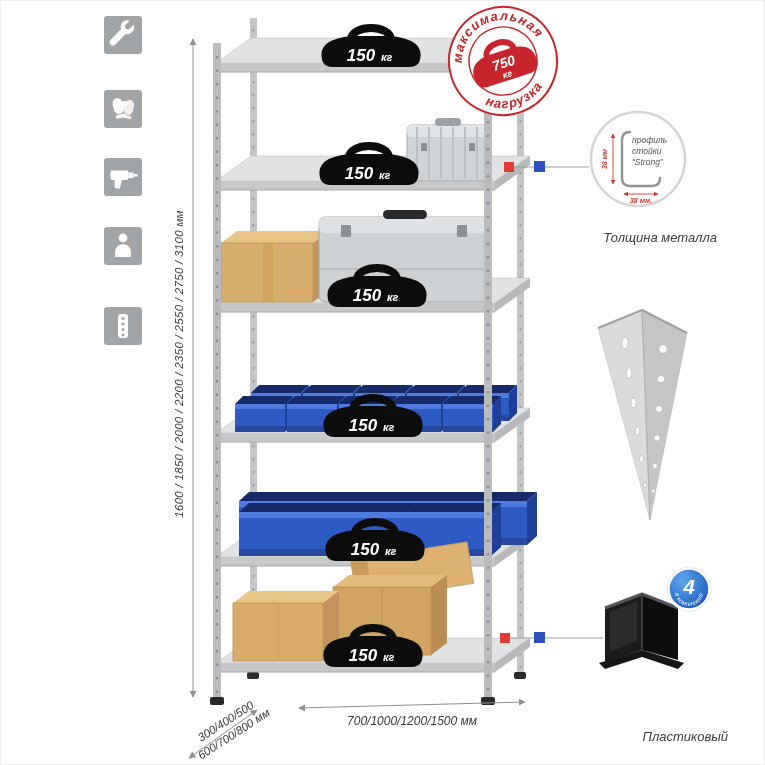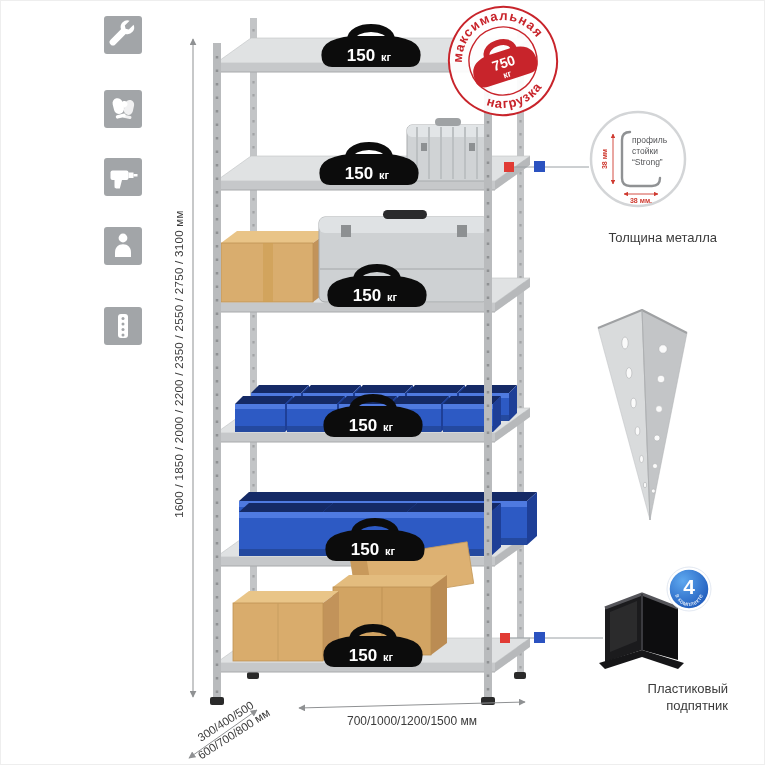--- a/index.html
+++ b/index.html
@@ -1,17 +1,17 @@
 <!DOCTYPE html>
 <html><head>
 <meta charset="utf-8">
 <style>
   html,body{margin:0;padding:0;background:#fff;}
   .canvas{position:relative;width:765px;height:765px;background:#ffffff;overflow:hidden;
-          font-family:"Liberation Sans",sans-serif;border:1px solid #eeeeee;box-sizing:border-box;}
+          font-family:"Liberation Sans",sans-serif;border:1px solid #eeeeee;box-sizing:border-box;font-style:italic;}
   svg text{font-family:"Liberation Sans",sans-serif;}
 
   
   .icon-tile{position:absolute;left:103px;width:38px;height:38px;background:#a2a5a8;
              border-radius:3px;display:flex;align-items:center;justify-content:center;}
 
   
   #scene{position:absolute;left:0;top:0;}
 
   
@@ -20,21 +20,21 @@
   .stamp-arc{font-weight:700;font-size:13px;letter-spacing:1.1px;fill:#c8242b;}
   .stamp-num{font-weight:700;font-size:14px;fill:#ffffff;}
   .stamp-unit{font-weight:700;font-size:9px;fill:#ffffff;}
   .profile-label{font-size:8.5px;fill:#555659;}
   .dim-red{font-size:7px;fill:#cf3a30;font-weight:700;}
   .badge-num{font-weight:700;font-size:21px;fill:#ffffff;}
   .badge-arc{font-size:6px;fill:#ffffff;letter-spacing:.4px;}
 
   .caption{position:absolute;text-align:right;font-size:13px;color:#3b3b3b;line-height:1.3;}
   .cap-profile{left:558px;top:229px;width:158px;}
-  .cap-foot{left:563px;top:680px;width:164px;}
+  .cap-foot{left:563px;top:728px;width:164px;}
 
   .dim-text{position:absolute;color:#3a3a3a;}
   .dim-height{left:-82px;top:357px;width:520px;text-align:center;font-size:11.5px;
               letter-spacing:.3px;transform:rotate(-90deg);}
   .dim-depth{left:168px;top:712px;width:122px;text-align:center;font-size:11.5px;
              line-height:1.3;transform:rotate(-33deg);}
   .dim-width{left:318px;top:713px;width:186px;text-align:center;font-size:12px;}
 </style>
 </head>
 <body>
@@ -361,16 +361,15 @@
   <div>300/400/500</div>
   <div>600/700/800 мм</div>
 </div>
 <div class="dim-text dim-width">700/1000/1200/1500 мм</div>
 
 <div class="caption cap-profile">
   <div>Толщина металла</div>
 </div>
 <div class="caption cap-foot">
   <div>Пластиковый</div>
-  <div>подпятник</div>
 </div>
 
 </div>
 
 </body></html>

